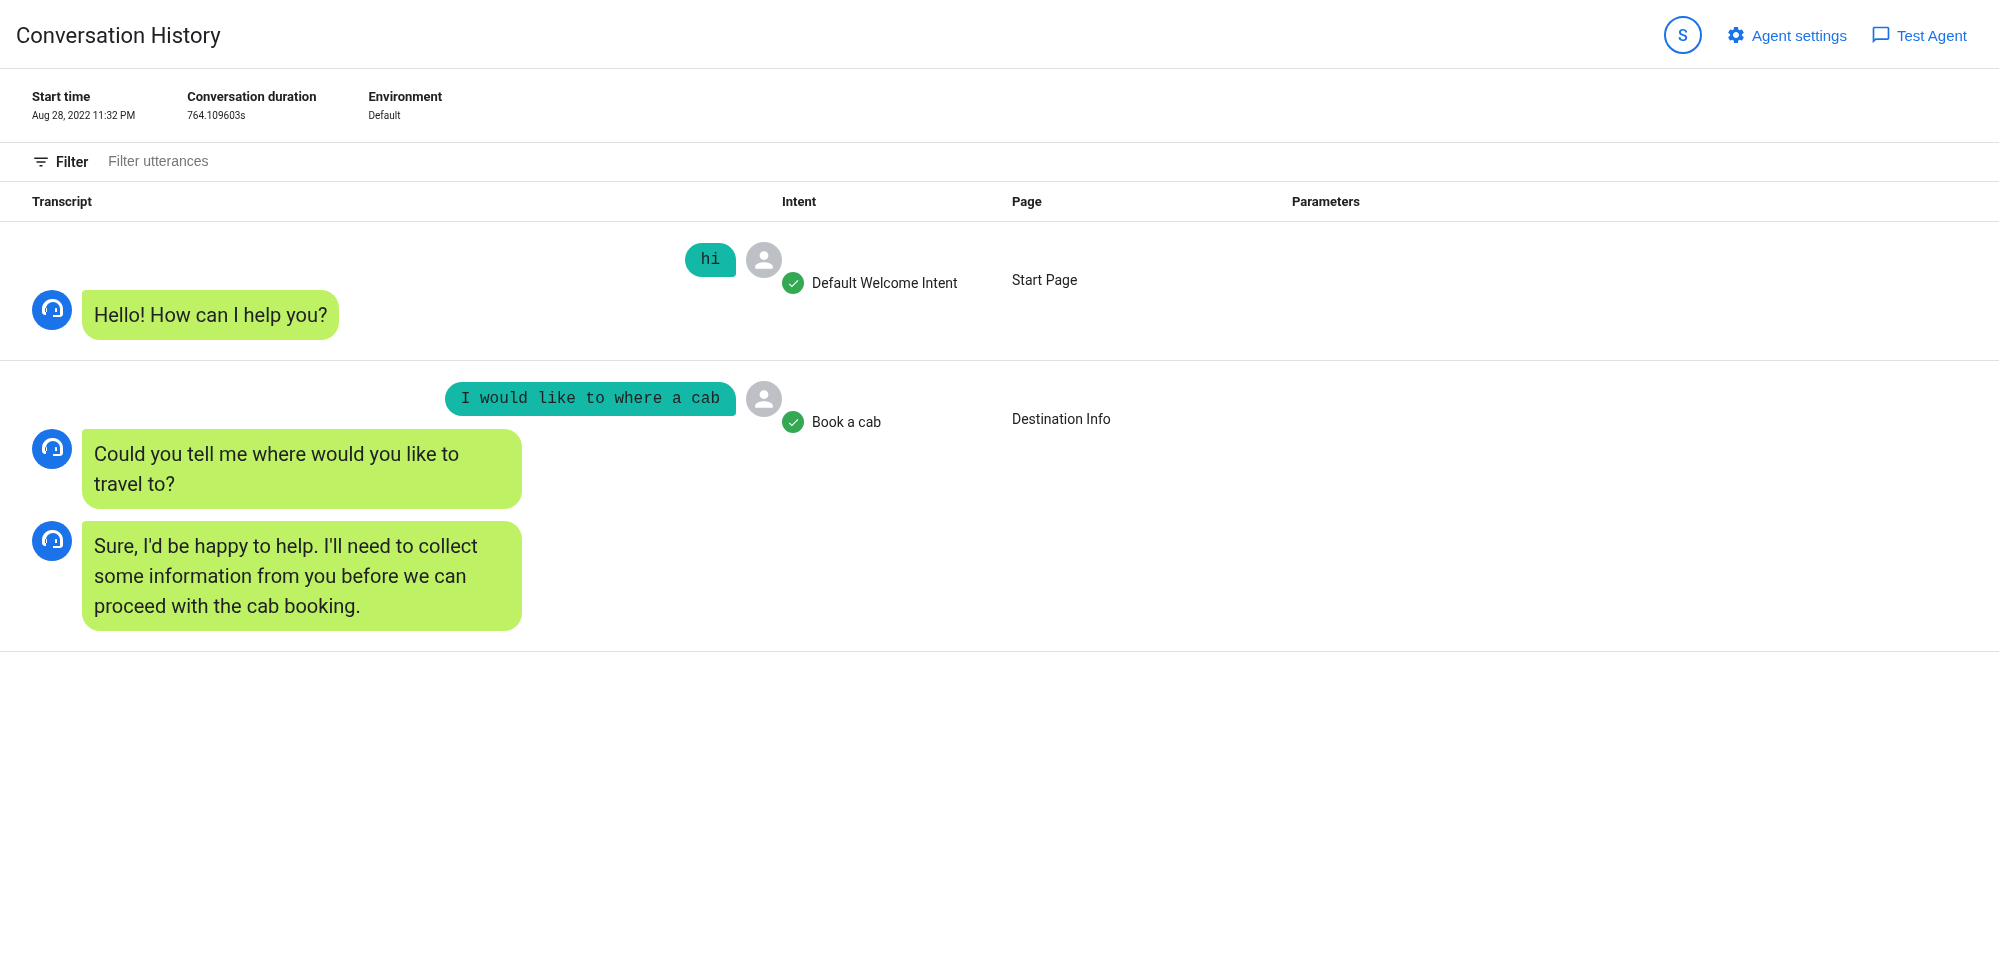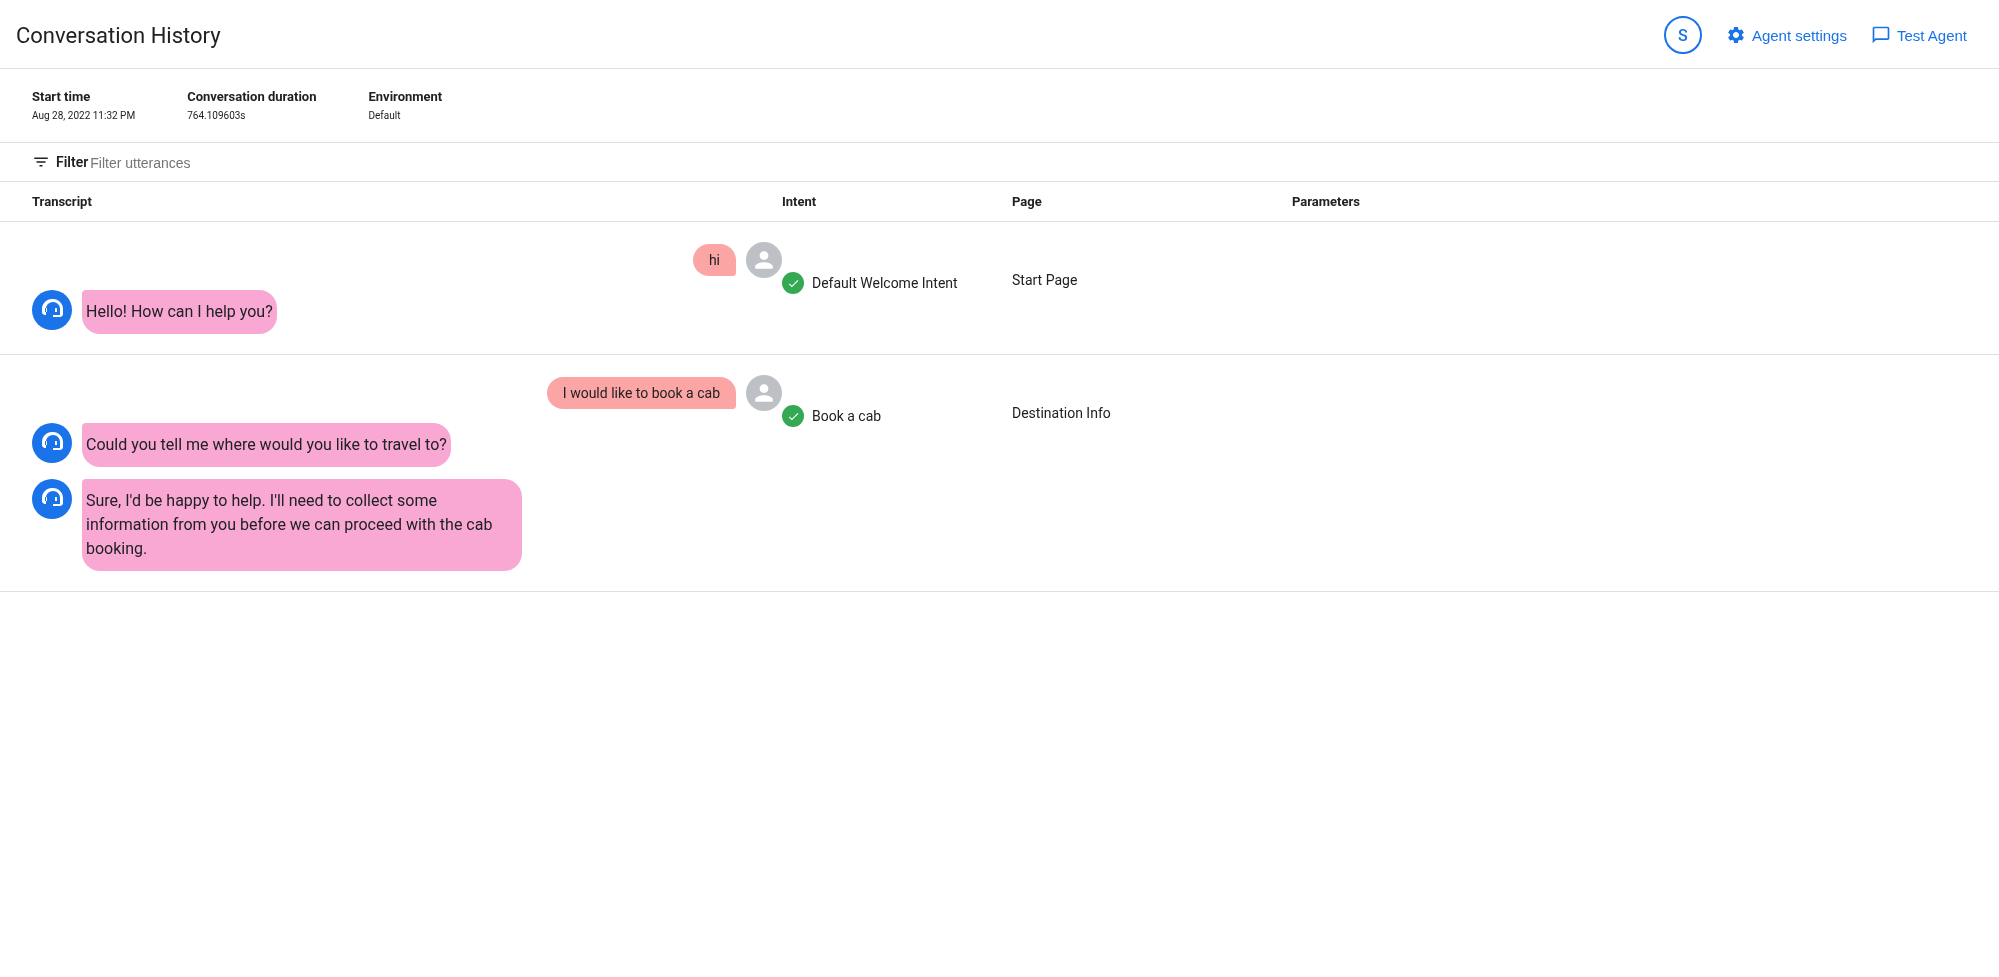--- a/index.html
+++ b/index.html
@@ -75,22 +75,22 @@
       margin-bottom: 2px;
     }
     .meta-item span {
       font-size: 10px;
       color: #202124;
     }
 
     
     .filter-bar {
       display: flex;
-      align-items: flex-end;
-      gap: 2px;
+      align-items: flex-start;
+      gap: 20px;
       padding: 10px 32px;
       border: 1px solid #e0e0e0;
       border-left: none;
       border-right: none;
       margin: 0 0 0 0;
     }
     .filter-icon {
       display: flex;
       align-items: center;
       gap: 6px;
@@ -139,26 +139,27 @@
       flex-direction: column;
       gap: 12px;
     }
     .user-bubble-row {
       display: flex;
       align-items: center;
       justify-content: flex-end;
       gap: 10px;
     }
     .user-bubble {
-      background: #fca5a5;
+      background: #14b8a6;
       border-radius: 18px 18px 4px 18px;
       padding: 8px 16px;
-      font-size: 14px;
+      font-size: 16px;
       color: #202124;
       max-width: 420px;
+      font-family: Liberation Mono, monospace;
     }
     .user-avatar {
       width: 36px;
       height: 36px;
       border-radius: 50%;
       background: #bdc1c6;
       display: flex;
       align-items: center;
       justify-content: center;
       flex-shrink: 0;
@@ -182,24 +183,24 @@
       align-items: center;
       justify-content: center;
       flex-shrink: 0;
     }
     .agent-avatar svg {
       width: 24px;
       height: 24px;
       fill: #fff;
     }
     .agent-bubble {
-      background: #f9a8d4;
+      background: #bef264;
       border-radius: 4px 18px 18px 18px;
-      padding: 10px 4px;
-      font-size: 16px;
+      padding: 10px 12px;
+      font-size: 20px;
       color: #202124;
       max-width: 440px;
       line-height: 1.5;
     }
 
     
     .intent-col {
       display: flex;
       align-items: flex-start;
       padding-top: 30px;
@@ -347,21 +348,21 @@
   <div class="params-col">
     <span></span>
   </div>
 </div>
 
 <div class="conv-row">
   <div class="transcript-col">
 
     <div class="user-bubble-row">
       <div class="user-bubble">
-        <span>I would like to book a cab</span>
+        <span>I would like to where a cab</span>
       </div>
       <div class="user-avatar">
         <svg viewBox="0 0 24 24" xmlns="http://www.w3.org/2000/svg">
           <path d="M12 12c2.7 0 4.8-2.1 4.8-4.8S14.7 2.4 12 2.4 7.2 4.5 7.2 7.2 9.3 12 12 12zm0 2.4c-3.2 0-9.6 1.6-9.6 4.8v2.4h19.2v-2.4c0-3.2-6.4-4.8-9.6-4.8z"></path>
         </svg>
       </div>
     </div>
 
     <div class="agent-bubble-row">
       <div class="agent-avatar">

